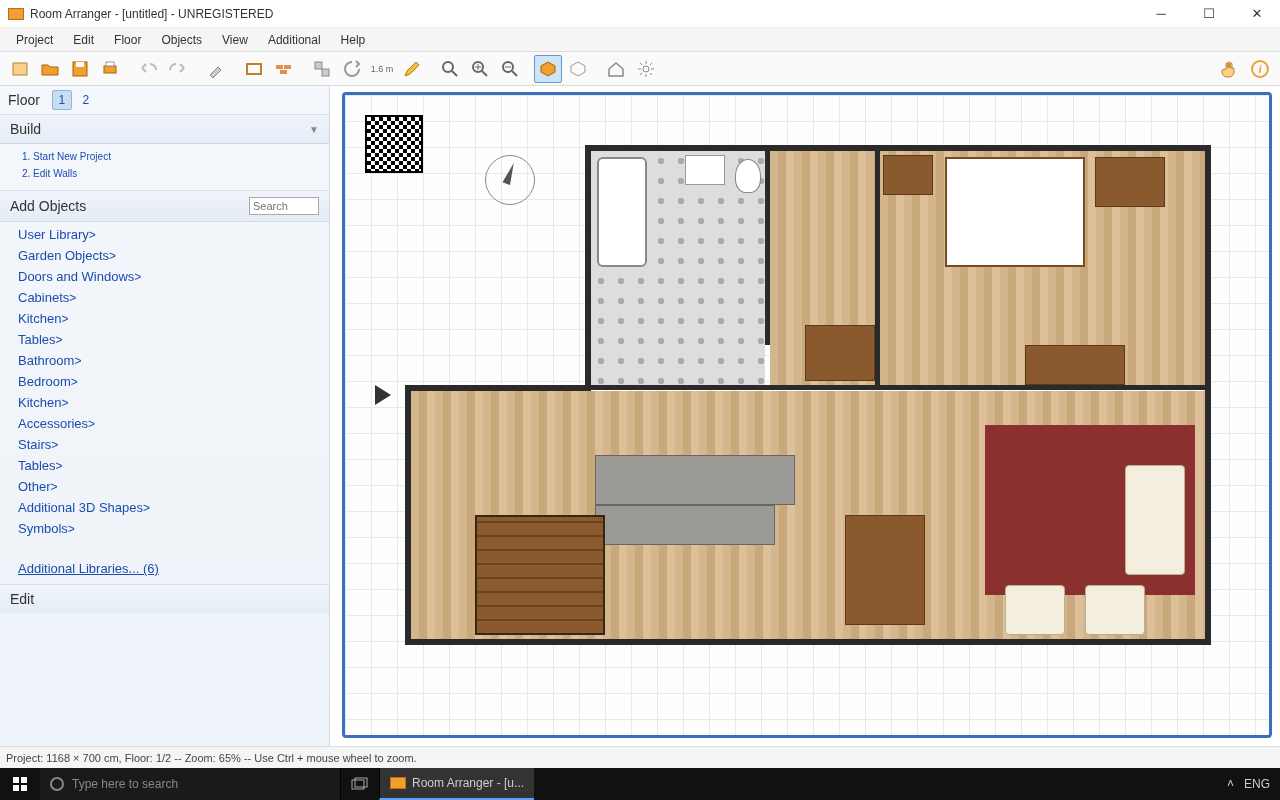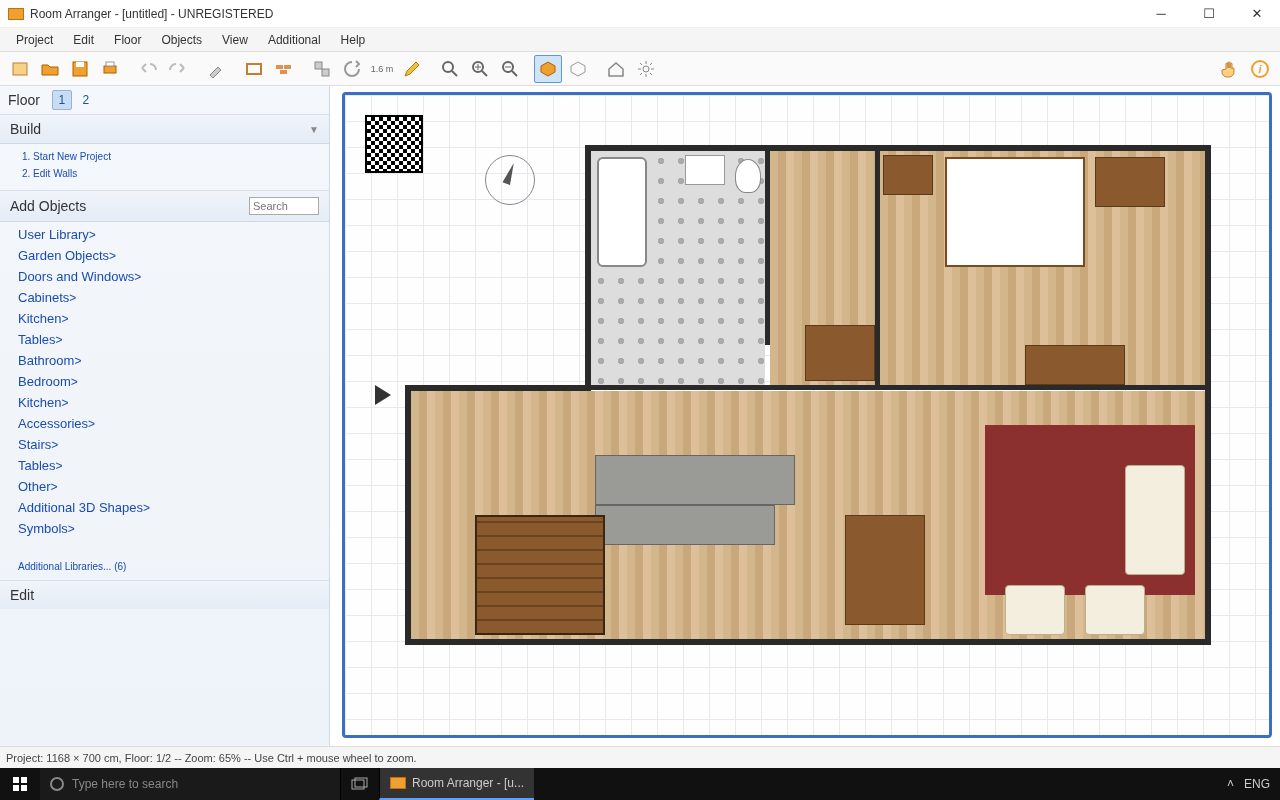--- a/index.html
+++ b/index.html
@@ -36,21 +36,21 @@
 .floor-tab { width: 20px; height: 20px; display: flex; align-items: center; justify-content: center; font-size: 12px; color: #2050a0; cursor: pointer; border-radius: 2px; }
 .floor-tab.active { background: #c8dcf2; border: 1px solid #90b4dc; }
 .section-header { display: flex; align-items: center; justify-content: space-between; padding: 6px 10px; background: linear-gradient(#f0f4fa,#e4ecf6); border-top: 1px solid #d8e0ea; border-bottom: 1px solid #d0d8e4; font-size: 14px; color: #333; }
 .section-header .chev { font-size: 10px; color: #888; }
 .build-list { padding: 4px 0 8px 18px; }
 .build-list li { list-style: none; padding: 3px 4px; color: #1a4cb0; font-size: 10px; cursor: pointer; }
 .search-box { width: 70px; height: 18px; font-size: 11px; padding: 0 3px; border: 1px solid #aaa; }
 .cat-list { padding: 2px 0 10px 0; }
 .cat-row { display: flex; align-items: center; padding: 3px 16px 3px 18px; color: #1a4cb0; font-size: 13px; cursor: pointer; }
 .cat-row .arrow { color: #1a4cb0; font-size: 12px; }
-.addl-link { padding: 12px 18px 8px; color: #1a4cb0; font-size: 10px; cursor: pointer; }
+.addl-link { padding: 12px 18px 8px; color: #1a4cb0; font-size: 13px; cursor: pointer; text-decoration: underline; }
 .edit-section { padding: 6px 10px; font-size: 14px; color: #333; background: linear-gradient(#f0f4fa,#e4ecf6); border-top: 1px solid #d8e0ea; }
 .edit-body { height: 80px; }
 
 
 .canvas-frame { position: absolute; left: 12px; top: 6px; right: 8px; bottom: 8px; border: 3px solid #3b6fbf; border-radius: 4px; background: #fefefe; overflow: hidden; }
 .grid { position: absolute; inset: 0; background-image: linear-gradient(#e6eaef 1px, transparent 1px), linear-gradient(90deg, #e6eaef 1px, transparent 1px); background-size: 26px 26px; }
 .floorplan { position: absolute; left: 60px; top: 50px; width: 800px; height: 500px; }
 .qr { position: absolute; left: 20px; top: 20px; width: 58px; height: 58px; background: repeating-conic-gradient(#000 0 25%, #fff 0 50%); background-size: 8px 8px; border: 2px solid #000; }
 .compass { position: absolute; left: 140px; top: 60px; width: 50px; height: 50px; border: 1px solid #888; border-radius: 50%; }
 .compass::after { content:""; position:absolute; left:50%; top:50%; width:0;height:0; border-left:4px solid transparent;border-right:4px solid transparent;border-bottom:22px solid #555; transform: translate(-50%,-80%) rotate(20deg);}

